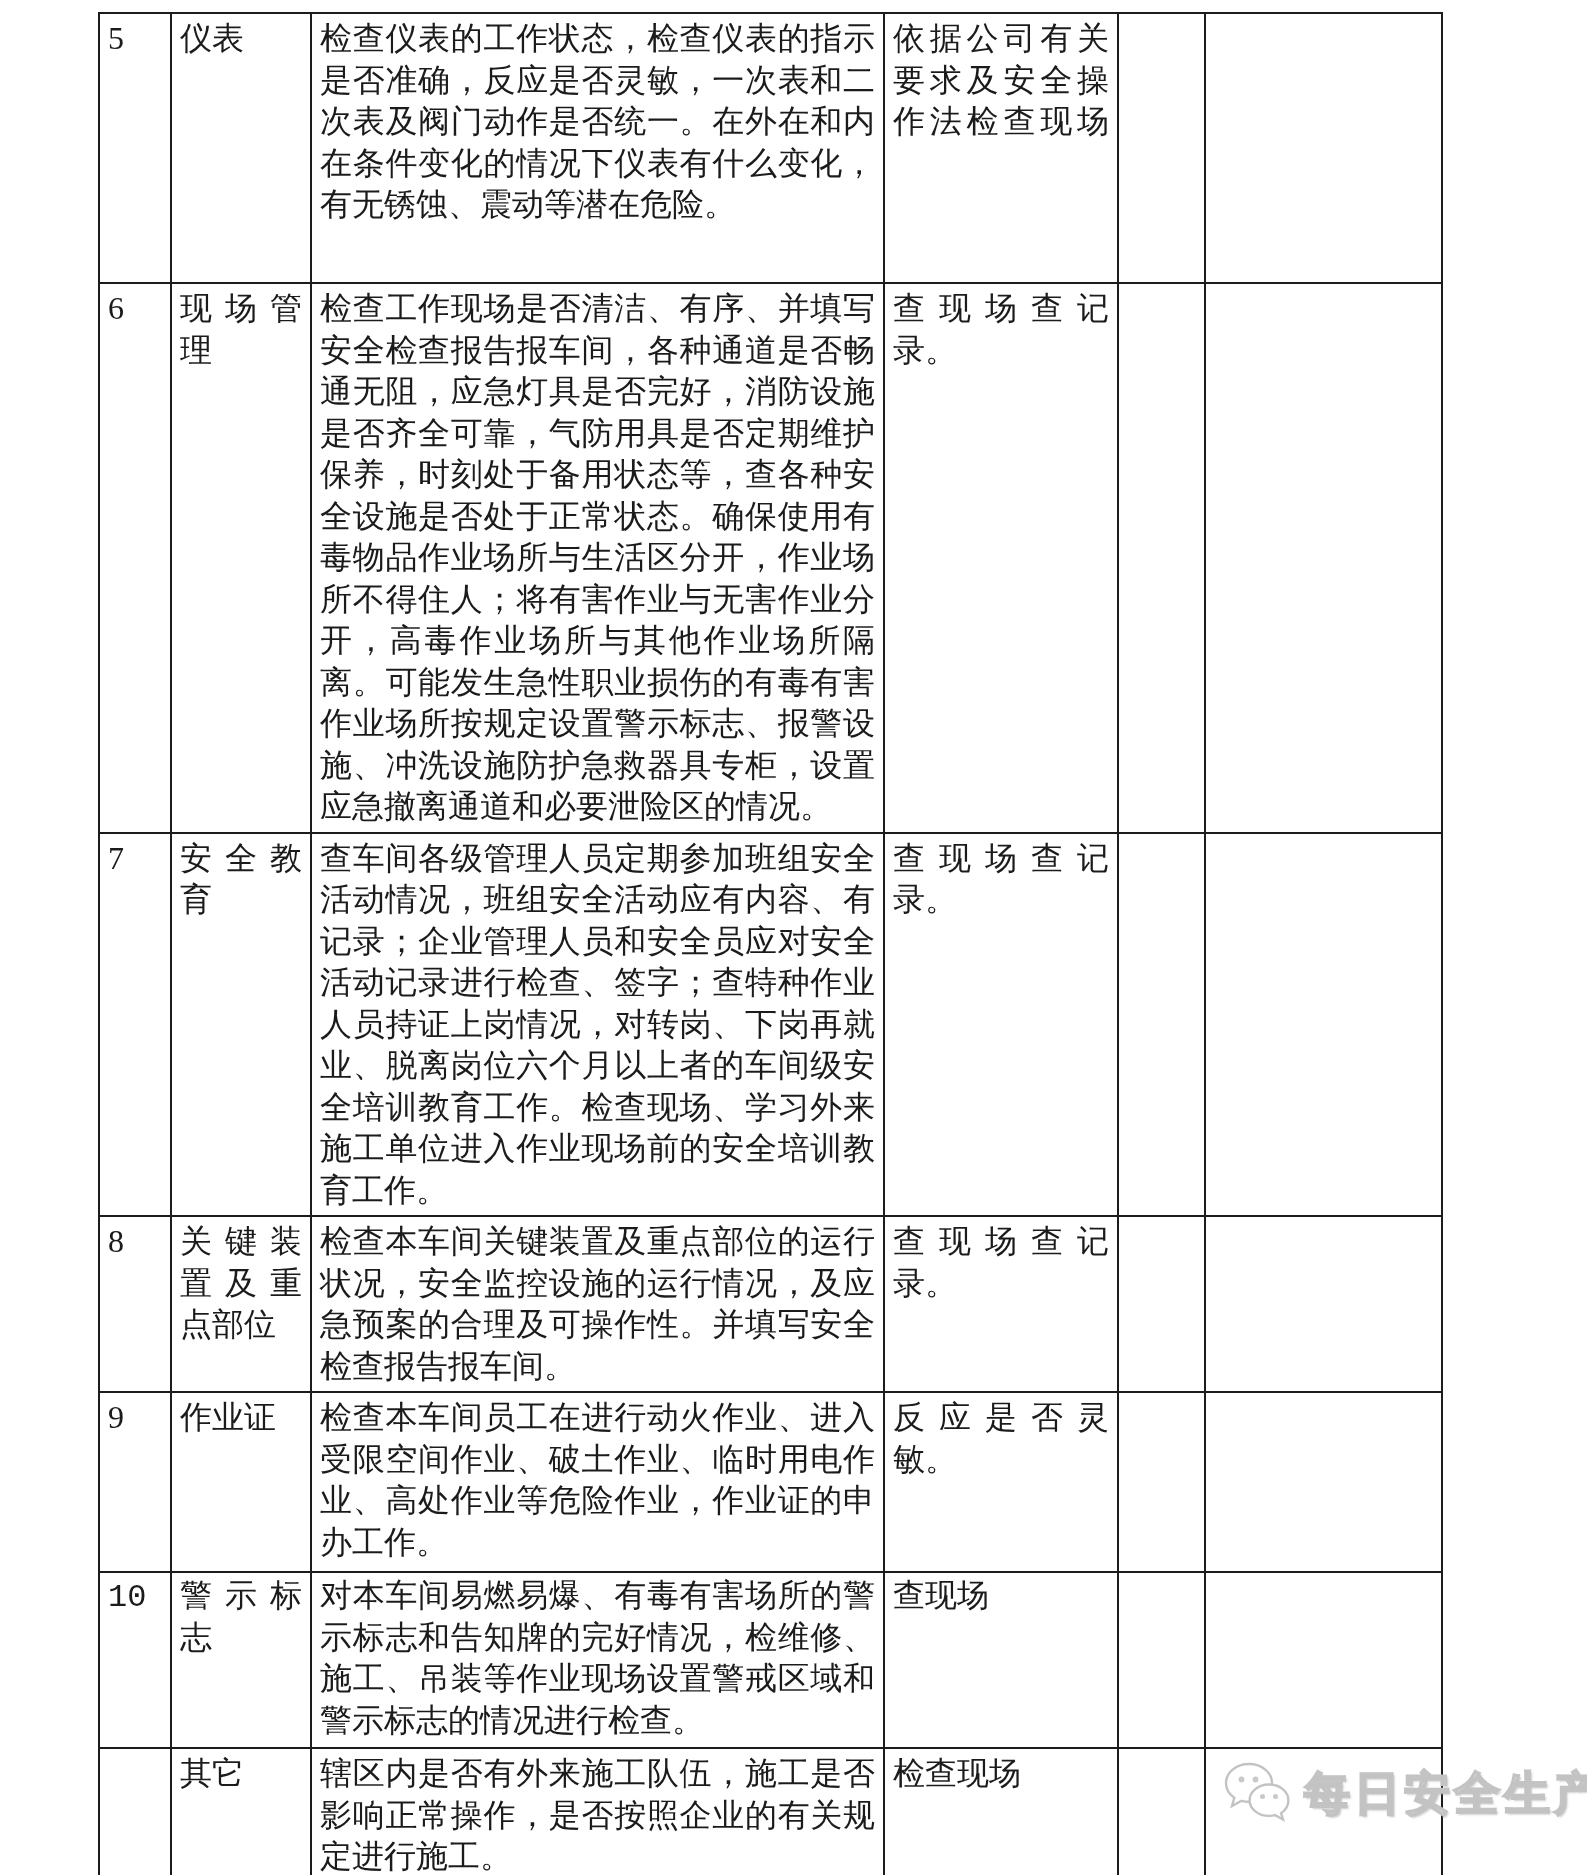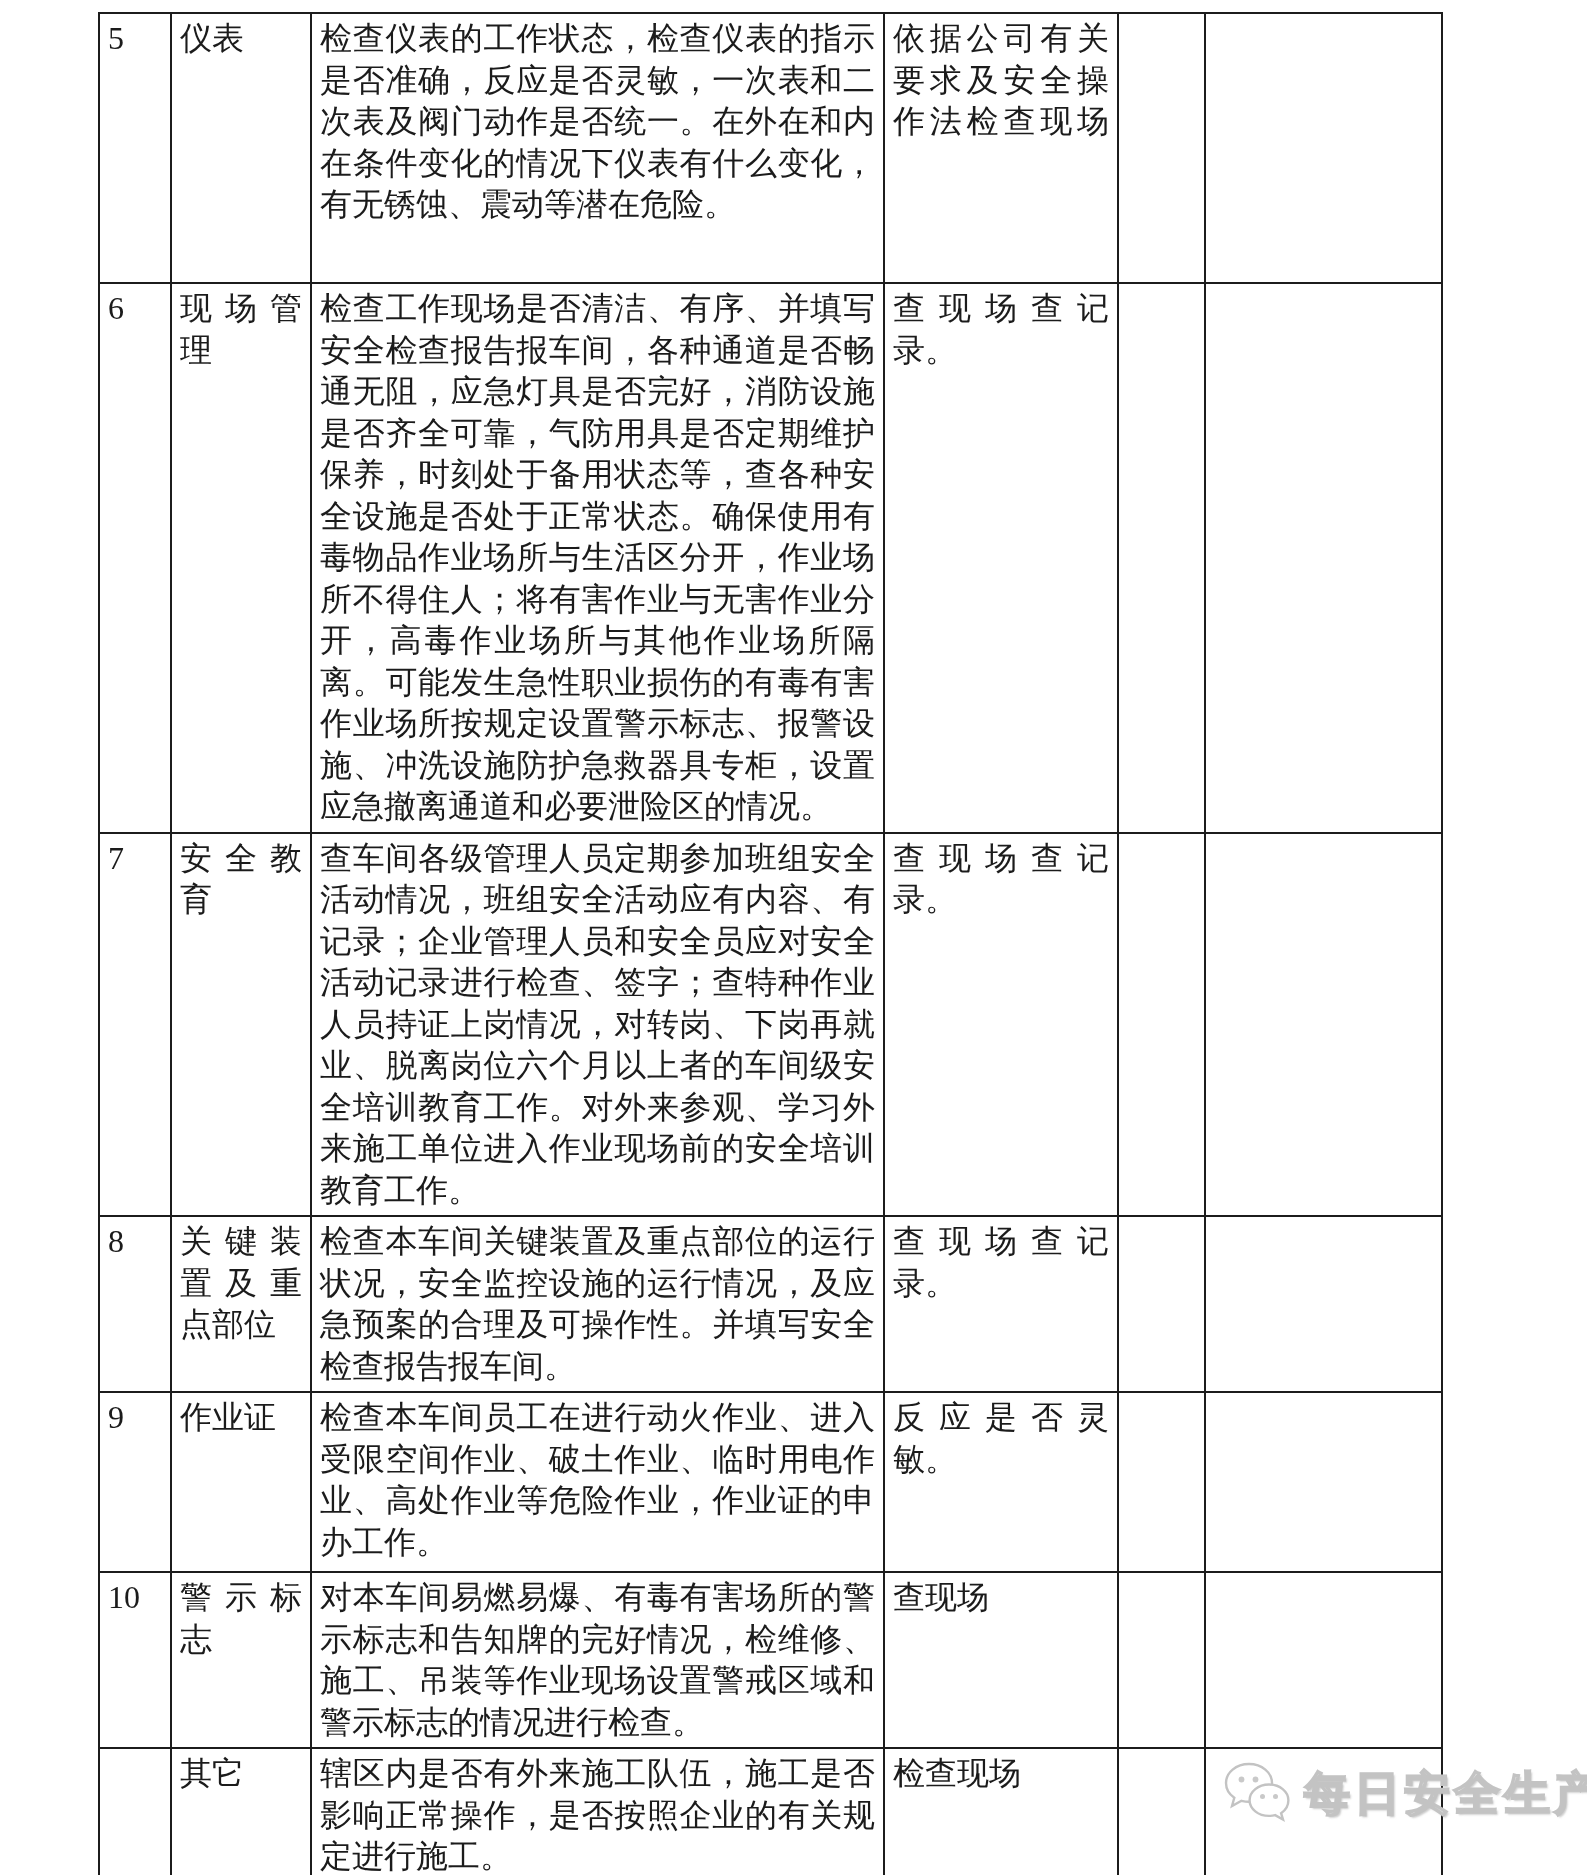--- a/index.html
+++ b/index.html
@@ -41,21 +41,21 @@
   td.item-cell { padding-left: 10px; padding-right: 10px; text-align: justify; margin-top: 24px; }
   td.desc-cell { text-align: justify; margin-top: 22px; }
   td.meth-cell { padding-left: 12px; padding-right: 12px; text-align: justify; }
   td.meth-cell.dist { text-align-last: justify; margin-top: 16px; }
 
   tr.r0 { height: 270px; }
   tr.r1 { height: 540px; }
   tr.r2 { height: 383px; }
   tr.r3 { height: 165px; }
   tr.r4 { height: 180px; }
-  tr.r5 { height: 166px; }
+  tr.r5 { height: 166px; font-family: Liberation Mono, monospace; }
   tr.r6 { height: 143px; }
 
   .watermark {
     position: absolute;
     left: 1222px;
     top: 1760px;
     display: flex;
     align-items: center;
     gap: 8px;
     pointer-events: none;
@@ -97,21 +97,21 @@
       <td class="num-cell">6</td>
       <td class="item-cell">现场管理</td>
       <td class="desc-cell">检查工作现场是否清洁、有序、并填写安全检查报告报车间，各种通道是否畅通无阻，应急灯具是否完好，消防设施是否齐全可靠，气防用具是否定期维护保养，时刻处于备用状态等，查各种安全设施是否处于正常状态。确保使用有毒物品作业场所与生活区分开，作业场所不得住人；将有害作业与无害作业分开，高毒作业场所与其他作业场所隔离。可能发生急性职业损伤的有毒有害作业场所按规定设置警示标志、报警设施、冲洗设施防护急救器具专柜，设置应急撤离通道和必要泄险区的情况。</td>
       <td class="meth-cell">查现场查记录。</td>
       <td class="e1-cell"></td>
       <td class="e2-cell"></td>
     </tr>
     <tr class="r2">
       <td class="num-cell">7</td>
       <td class="item-cell">安全教育</td>
-      <td class="desc-cell">查车间各级管理人员定期参加班组安全活动情况，班组安全活动应有内容、有记录；企业管理人员和安全员应对安全活动记录进行检查、签字；查特种作业人员持证上岗情况，对转岗、下岗再就业、脱离岗位六个月以上者的车间级安全培训教育工作。对外来参观、学习外来施工单位进入作业现场前的安全培训教育工作。</td>
+      <td class="desc-cell">查车间各级管理人员定期参加班组安全活动情况，班组安全活动应有内容、有记录；企业管理人员和安全员应对安全活动记录进行检查、签字；查特种作业人员持证上岗情况，对转岗、下岗再就业、脱离岗位六个月以上者的车间级安全培训教育工作。检查现场、学习外来施工单位进入作业现场前的安全培训教育工作。</td>
       <td class="meth-cell">查现场查记录。</td>
       <td class="e1-cell"></td>
       <td class="e2-cell"></td>
     </tr>
     <tr class="r3">
       <td class="num-cell">8</td>
       <td class="item-cell">关键装置及重点部位</td>
       <td class="desc-cell">检查本车间关键装置及重点部位的运行状况，安全监控设施的运行情况，及应急预案的合理及可操作性。并填写安全检查报告报车间。</td>
       <td class="meth-cell">查现场查记录。</td>
       <td class="e1-cell"></td>

